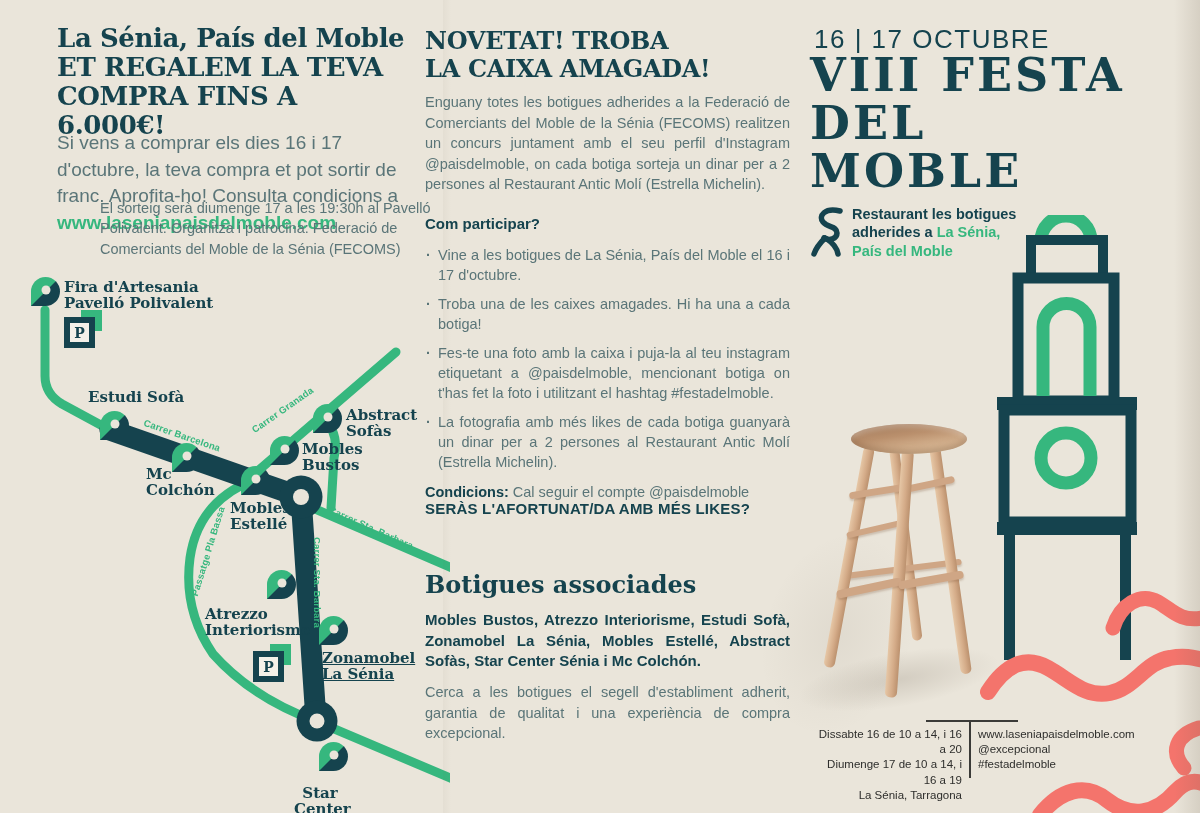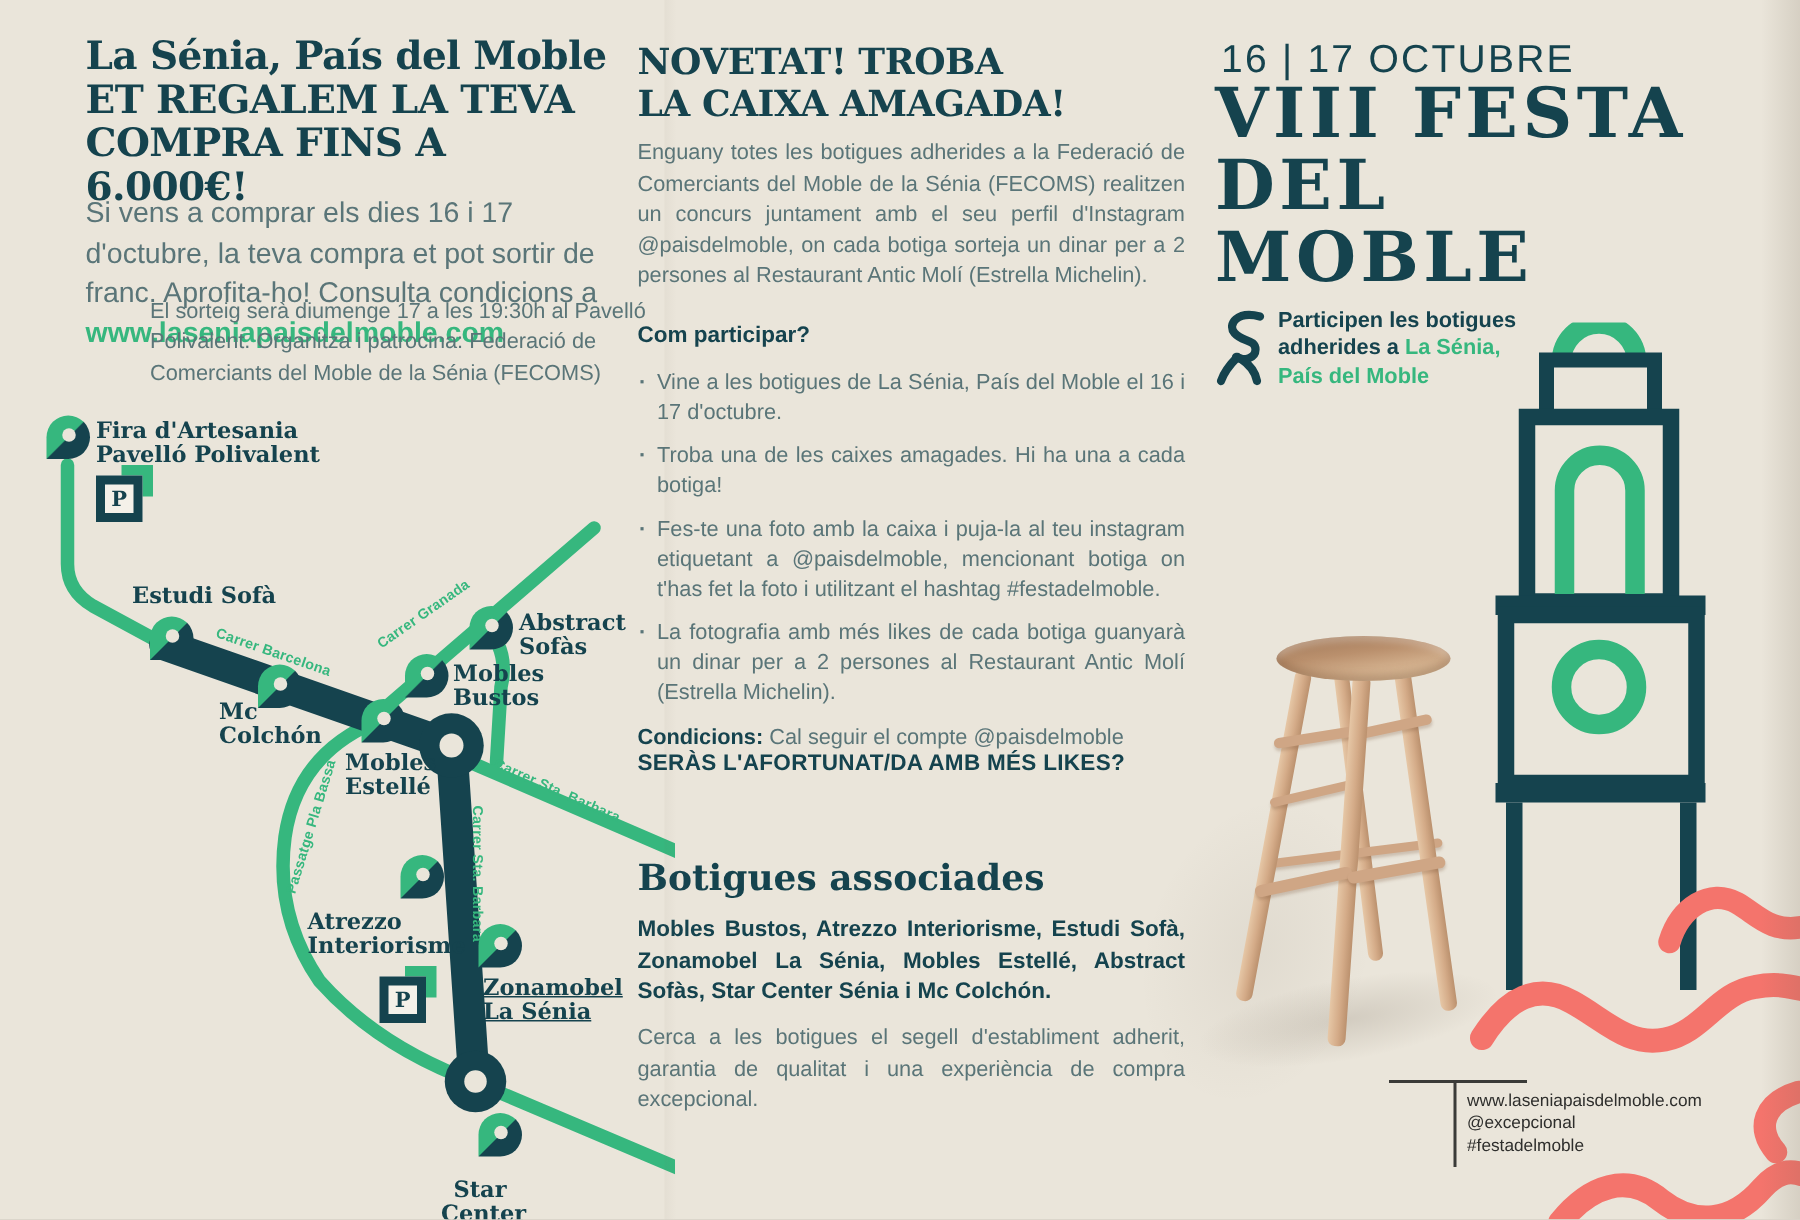--- a/index.html
+++ b/index.html
@@ -185,21 +185,21 @@
 DEL MOBLE</div>
 
   <svg class="abs logo-svg" width="36" height="52" viewBox="0 0 36 52">
     <g fill="none" stroke="#15434E" stroke-width="5.5" stroke-linecap="round">
       <path d="M30,5 C15,1 8,10 13,16 C18,22 27,20 27,27 C27,33 19,35 14,32"></path>
       <path d="M15,32 C10,37 6,42 4,48"></path>
       <path d="M17,33 C23,37 27,42 28,48"></path>
     </g>
   </svg>
 
-  <div class="abs r-part"><span class="d">Participen les botigues adherides a </span><span class="g">La Sénia, País del Moble</span></div>
+  <div class="abs r-part"><span class="d">Restaurant les botigues adherides a </span><span class="g">La Sénia, País del Moble</span></div>
 
   <svg class="abs" style="left:940px;top:215px;" width="260" height="598" viewBox="0 0 260 598">
     <path d="M101,26 A25,25 0 0 1 151,26" fill="none" stroke="#36B77E" stroke-width="13"></path>
     <rect x="91" y="25" width="72" height="40" fill="#EAE5DA" stroke="#15434E" stroke-width="10"></rect>
     <rect x="78" y="63" width="96" height="123" fill="#EAE5DA" stroke="#15434E" stroke-width="11"></rect>
     <path d="M103,181 L103,112 A23.5,23.5 0 0 1 150,112 L150,181" fill="none" stroke="#36B77E" stroke-width="13"></path>
     <rect x="57" y="182" width="140" height="13" fill="#15434E"></rect>
     <rect x="64" y="195" width="127" height="112" fill="#EAE5DA" stroke="#15434E" stroke-width="11"></rect>
     <circle cx="126" cy="243" r="25" fill="none" stroke="#36B77E" stroke-width="13"></circle>
     <rect x="57" y="307" width="140" height="13" fill="#15434E"></rect>
@@ -224,20 +224,25 @@
     <div class="rung" style="left:95px;top:67px;width:52px;height:7px;transform:rotate(-12deg);"></div>
     <div class="rung" style="left:38px;top:112px;width:58px;height:6px;transform:rotate(-13deg);"></div>
     <div class="leg" style="left:94px;top:36px;width:12px;height:248px;transform:rotate(4deg);"></div>
     <div class="rung" style="left:28px;top:170px;width:66px;height:8px;transform:rotate(-12deg);"></div>
     <div class="rung" style="left:90px;top:162px;width:66px;height:8px;transform:rotate(-10deg);"></div>
     <div class="seat"></div>
   </div>
 
   <div class="abs f-rule-h"></div>
   <div class="abs f-rule-v"></div>
+  <div class="abs f-left">
+    <div>Dissabte 16 de 10 a 14, i 16 a 20</div>
+    <div>Diumenge 17 de 10 a 14, i 16 a 19</div>
+    <div>La Sénia, Tarragona</div>
+  </div>
   <div class="abs f-right">
     <div>www.laseniapaisdelmoble.com</div>
     <div>@excepcional</div>
     <div>#festadelmoble</div>
   </div>
 
   <div class="abs fold-m"></div>
   <div class="abs fold-r"></div>
 </div>
 

